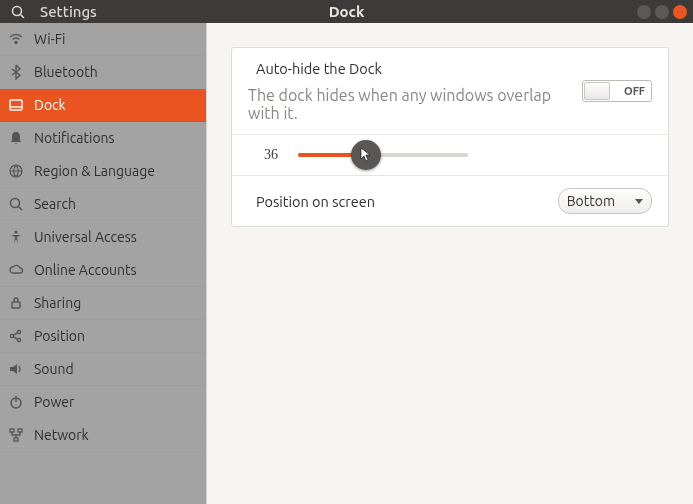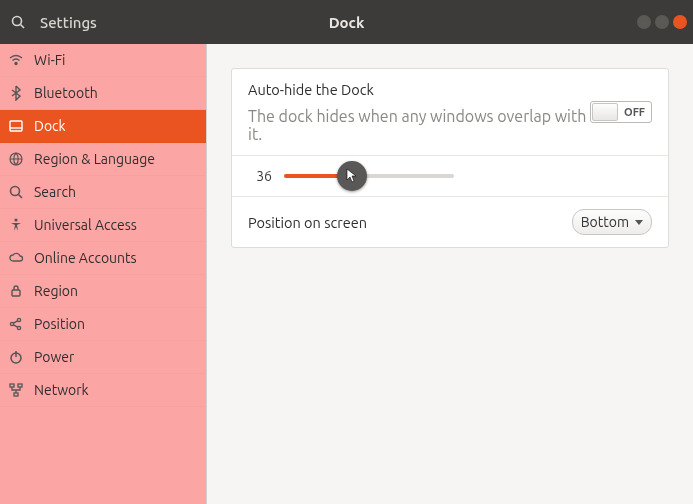--- a/index.html
+++ b/index.html
@@ -8,21 +8,21 @@
     font-size: 14px;
     color: #3c3c3c;
     background: #f6f5f4;
     width: 693px;
     height: 504px;
     overflow: hidden;
     display: flex;
     flex-direction: column;
   }
   .titlebar {
-    height: 44px;
+    height: 23px;
     background: #3d3b39;
     color: #d9d5d1;
     display: flex;
     align-items: center;
     position: relative;
     flex-shrink: 0;
   }
   .titlebar-left {
     display: flex;
     align-items: center;
@@ -56,21 +56,21 @@
     display:inline-block;
   }
   .wbtn.close { background:#e95420; }
   .body {
     flex:1;
     display:flex;
     min-height:0;
   }
   .sidebar {
     width:207px;
-    background:#fca5a5;
+    background:#a3a3a3;
     border-right:1px solid #d2d0ce;
     overflow-y:auto;
   }
   .s-item {
     display:flex;
     align-items:center;
     height:33px;
     padding:0 10px 0 8px;
     gap:10px;
     color:#2e2e2e;
@@ -101,45 +101,46 @@
     width:100%;
   }
   .row {
     display:flex;
     align-items:center;
     padding:12px 16px;
     border-bottom:1px solid #e8e6e3;
   }
   .row:last-child { border-bottom:none;justify-content:space-between; }
   .row-left { flex:1; }
-  .row-title { font-size:14.5px; color:#2e2e2e; }
+  .row-title { font-size:14.5px; color:#2e2e2e;margin-left:8px; }
   .row-sub { font-size:16px; color:#8a8884; margin-top:9px; }
   .switch {
-    width:62px; height:22px;
+    width:70px; height:22px;
     border:1px solid #bdbab6;
     border-radius:3px;
     background:#fff;
     display:flex; align-items:center;
     position:relative;
     font-size:11px; font-weight:600; color:#555;
     justify-content:flex-end;
     padding-right:6px;
     cursor:pointer;
   }
   .switch-knob {
     position:absolute; left:1px; top:1px;
     width:26px; height:18px;
     background:linear-gradient(#fdfdfd,#e9e7e5);
     border:1px solid #c9c6c2;
     border-radius:2px;
   }
   .slider-wrap {
-    display:flex; align-items:center; gap:12px;
-    flex:1; justify-content:flex-start;
+    display:flex; align-items:center; gap:20px;
+    flex:1; justify-content:flex-end;
     max-width:220px;
+    font-family:Liberation Serif, serif;
   }
   .slider-val { font-size:14px; color:#3c3c3c; min-width:24px; text-align:right; }
   .slider-track {
     position:relative; height:4px; width:170px;
     background:#d9d6d3; border-radius:2px;
   }
   .slider-fill {
     position:absolute; left:0; top:0; bottom:0;
     background:#e95420; border-radius:2px;
     width:40%;
@@ -151,21 +152,21 @@
     background:#5a5856;
     box-shadow:0 1px 3px rgba(0,0,0,0.4);
     display:flex;align-items:center;justify-content:center;
     cursor:pointer;
   }
   .dropdown {
     border:1px solid #c9c6c2;
     background:linear-gradient(#fdfdfd,#efedeb);
     border-radius:12px;
     padding:4px 8px;
-    display:flex; align-items:center; gap:6px;
+    display:flex; align-items:center; gap:20px;
     font-size:14px; color:#333;
     cursor:pointer;
   }
   .caret {
     width:0;height:0;
     border-left:4px solid transparent;
     border-right:4px solid transparent;
     border-top:5px solid #555;
   }
 </style>
@@ -217,20 +218,28 @@
     <div class="s-item active">
       <span class="s-icon">
         <svg viewBox="0 0 16 16" fill="none" stroke="#fff" stroke-width="1.4">
           <rect x="2" y="3" width="12" height="10" rx="1"></rect>
             <line x1="2" y1="10" x2="14" y2="10"></line>
         </svg>
       </span>
       <span>Dock</span>
     </div>
 
+    <div class="s-item">
+      <span class="s-icon">
+        <svg viewBox="0 0 16 16" fill="#555">
+            <path d="M8 2 C5 2 4 4 4 7 L4 10 L3 12 L13 12 L12 10 L12 7 C12 4 11 2 8 2 Z M7 13 a1 1 0 0 0 2 0 Z"></path>
+          </svg>
+      </span>
+      <span>Notifications</span>
+    </div>
 
     <div class="s-item">
       <span class="s-icon">
         <svg viewBox="0 0 16 16" fill="none" stroke="#555" stroke-width="1.2">
             <circle cx="8" cy="8" r="6"></circle>
             <path d="M2 8 L14 8 M8 2 C5 5 5 11 8 14 M8 2 C11 5 11 11 8 14"></path>
           </svg>
       </span>
       <span>Region &amp; Language</span>
     </div>
@@ -264,35 +273,44 @@
       <span>Online Accounts</span>
     </div>
 
     <div class="s-item">
       <span class="s-icon">
         <svg viewBox="0 0 16 16" fill="none" stroke="#555" stroke-width="1.4">
             <rect x="4" y="7" width="8" height="6" rx="1"></rect>
             <path d="M6 7 L6 5 A2 2 0 0 1 10 5 L10 7"></path>
           </svg>
       </span>
-      <span>Region</span>
+      <span>Sharing</span>
     </div>
 
     <div class="s-item">
       <span class="s-icon">
         <svg viewBox="0 0 16 16" fill="none" stroke="#555" stroke-width="1.4">
             <circle cx="4" cy="8" r="1.6"></circle>
             <circle cx="11" cy="4" r="1.6"></circle>
             <circle cx="11" cy="12" r="1.6"></circle>
             <path d="M5.4 7.2 L9.6 4.8 M5.4 8.8 L9.6 11.2"></path>
           </svg>
       </span>
       <span>Position</span>
     </div>
 
+    <div class="s-item">
+      <span class="s-icon">
+        <svg viewBox="0 0 16 16" fill="#555">
+            <path d="M2 6 L5 6 L9 3 L9 13 L5 10 L2 10 Z"></path>
+            <path d="M11 5 Q13 8 11 11" fill="none" stroke="#555" stroke-width="1.3"></path>
+          </svg>
+      </span>
+      <span>Sound</span>
+    </div>
 
     <div class="s-item">
       <span class="s-icon">
         <svg viewBox="0 0 16 16" fill="none" stroke="#555" stroke-width="1.5">
             <circle cx="8" cy="9" r="5"></circle>
             <line x1="8" y1="2" x2="8" y2="8"></line>
           </svg>
       </span>
       <span>Power</span>
     </div>

